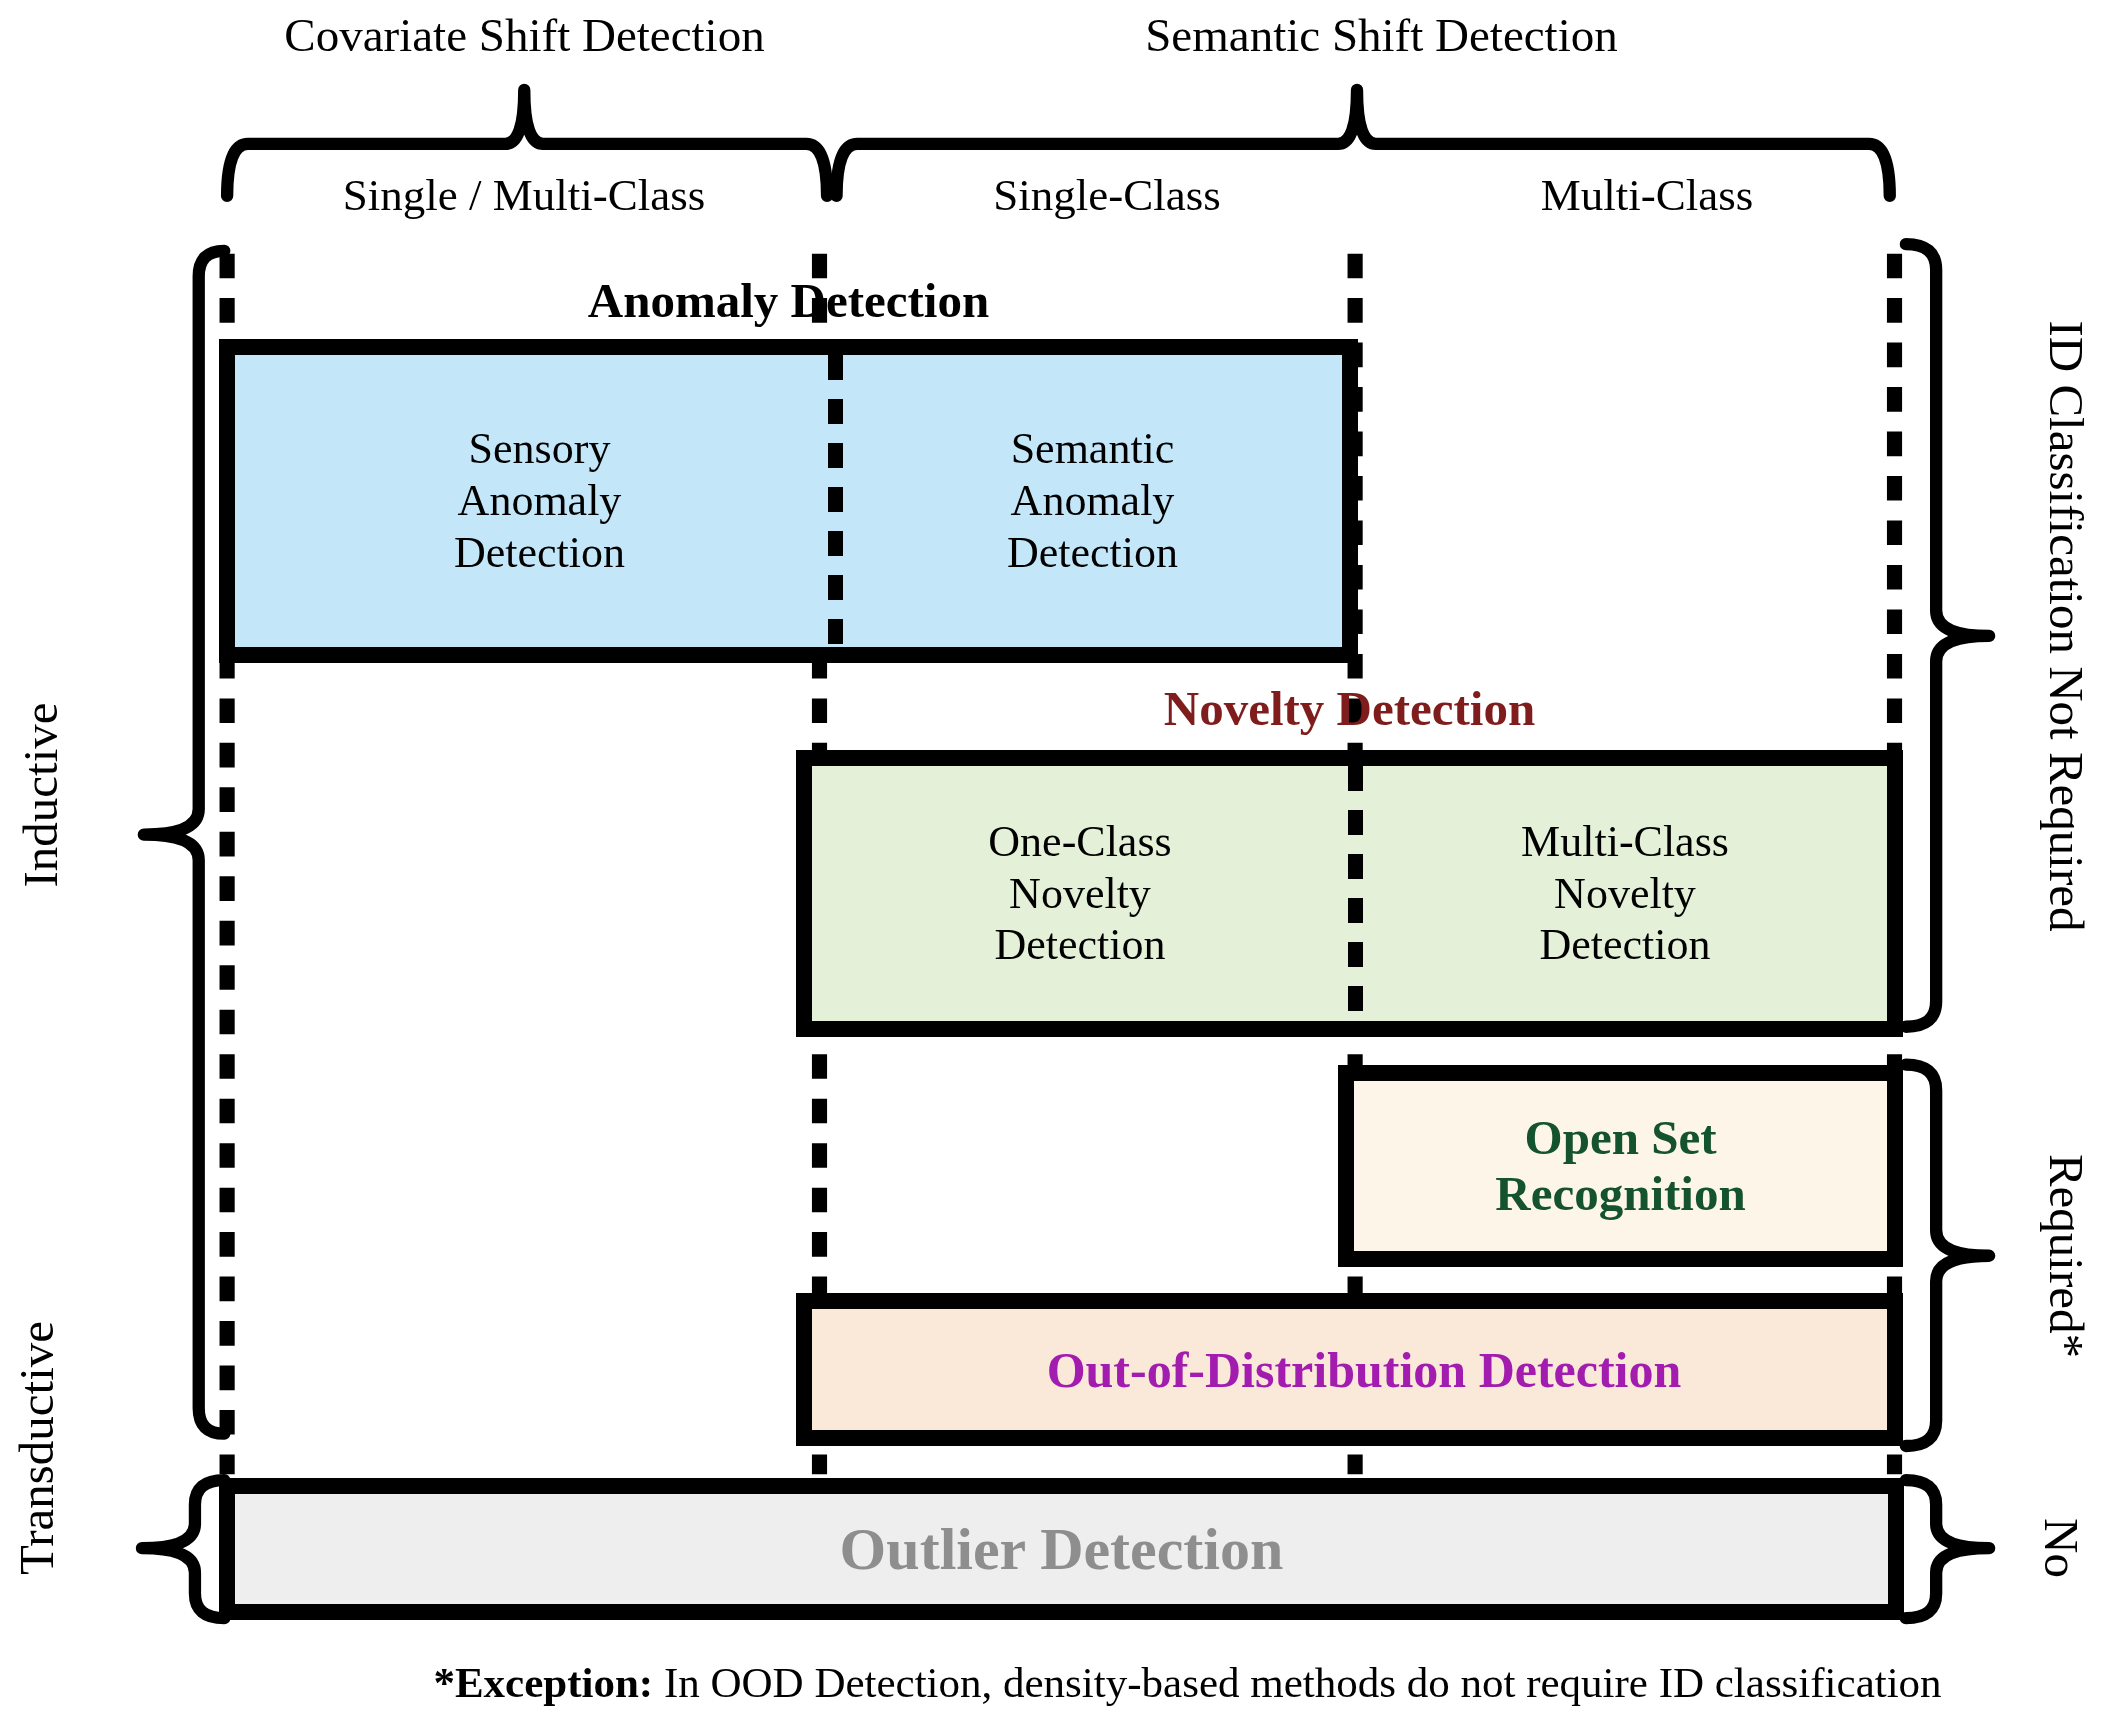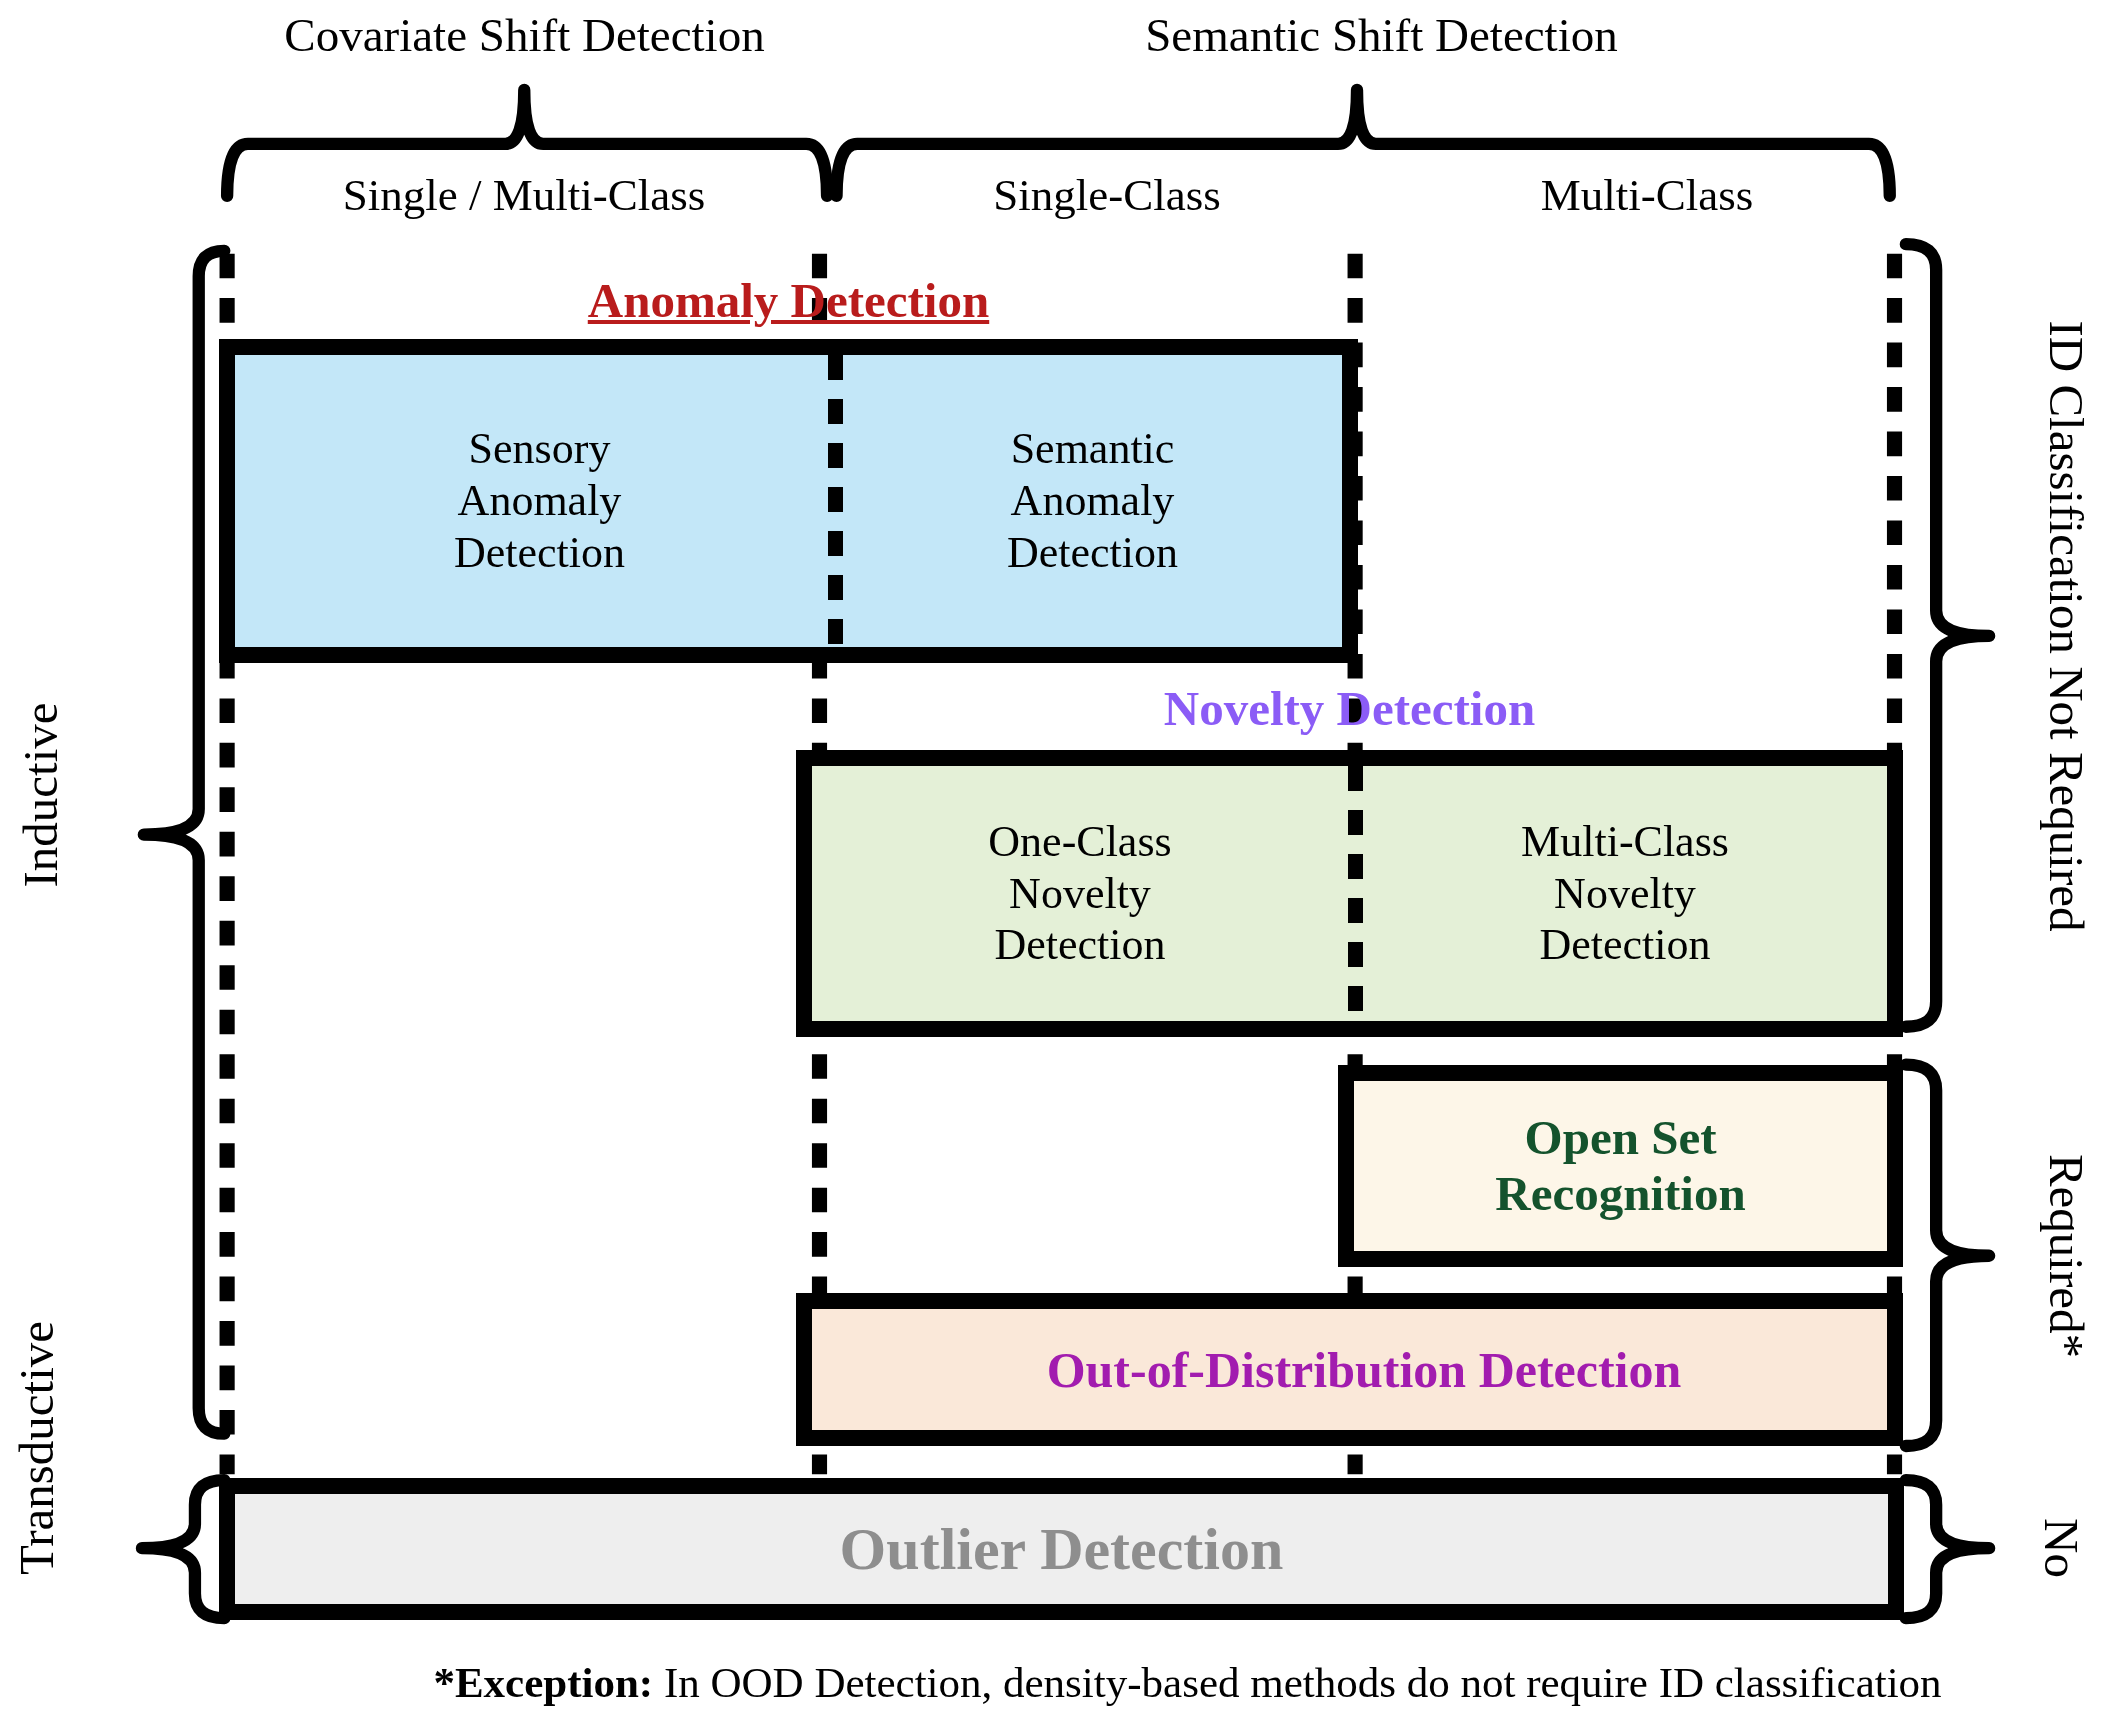--- a/index.html
+++ b/index.html
@@ -92,32 +92,32 @@
   <div class="abs collabel" style="left:823px; width:568px;">Single-Class</div>
   <div class="abs collabel" style="left:1363px; width:568px;">Multi-Class</div>
 
   <div class="abs sidelabel" style="left:40px; top:795px;">Inductive</div>
   <div class="abs sidelabel" style="left:36px; top:1448px;">Transductive</div>
 
   <div class="abs sidelabel right" style="left:2066px; top:626px;">ID Classification Not Required</div>
   <div class="abs sidelabel right" style="left:2066px; top:1256px;">Required*</div>
   <div class="abs sidelabel right" style="left:2061px; top:1548px;">No</div>
 
-  <div class="abs boxtitle" style="left: 219px; width: 1139px; top: 273px; color: #b91c1c; text-decoration: underline;">Anomaly Detection</div>
+  <div class="abs boxtitle" style="left: 219px; width: 1139px; top: 273px; color: #000000;">Anomaly Detection</div>
   <div class="abs box" style="left: 219px; top: 339px; width: 1139px; height: 324px; background-color: rgb(195, 231, 248);">
     <div class="cell" style="width:577px;padding-left:16px;">
       <span class="wrapbox" style="width:248px;">Sensory Anomaly Detection</span>
     </div>
     <div class="divider"></div>
     <div class="cell" style="flex:1;">
       <span class="wrapbox" style="width:265px;">Semantic Anomaly Detection</span>
     </div>
   </div>
 
-  <div class="abs boxtitle" style="left: 796px; width: 1107px; top: 681px; color: #8b5cf6;">Novelty Detection</div>
+  <div class="abs boxtitle" style="left: 796px; width: 1107px; top: 681px; color: #7f1d1d;">Novelty Detection</div>
   <div class="abs box" style="left: 796px; top: 750px; width: 1107px; height: 287px; background-color: rgb(228, 240, 215);">
     <div class="cell" style="width:536px;">
       <span class="wrapbox" style="width:263px;">One-Class Novelty Detection</span>
     </div>
     <div class="divider"></div>
     <div class="cell" style="flex:1;">
       <span class="wrapbox" style="width:271px;">Multi-Class Novelty Detection</span>
     </div>
   </div>
 

